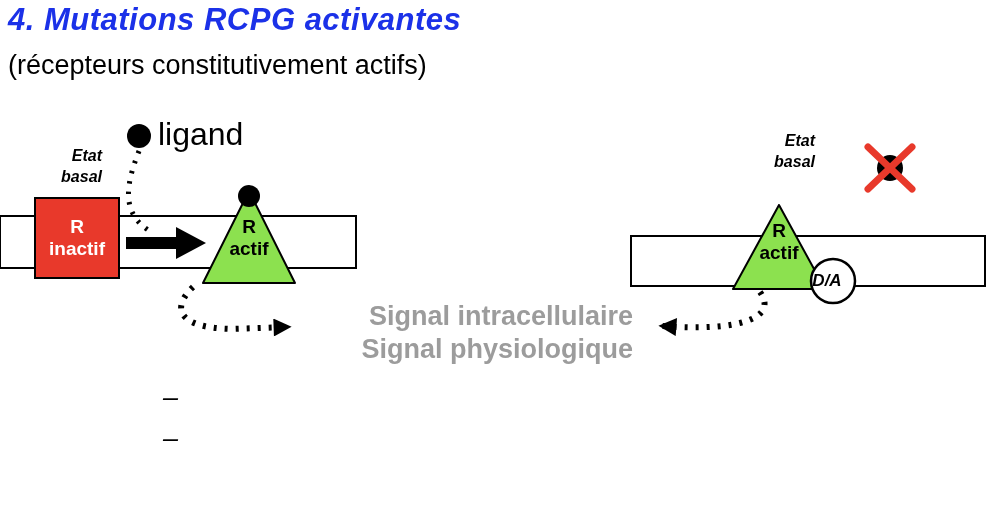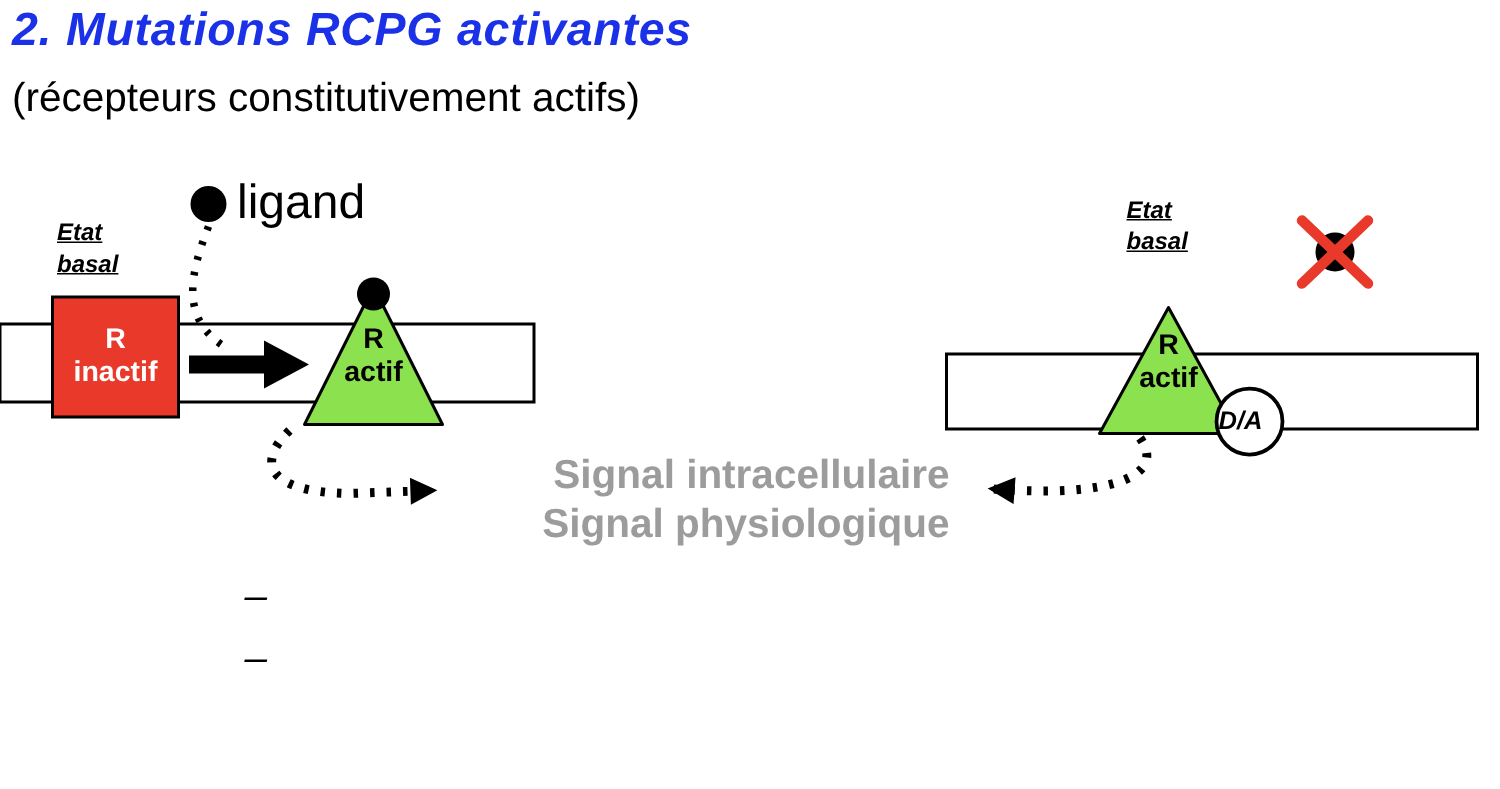--- a/index.html
+++ b/index.html
@@ -7,22 +7,22 @@
   body { font-family:"Liberation Sans", sans-serif; color:#000; }
   .slide { position:relative; width:1000px; height:526px; background:#fff; overflow:hidden; }
   .abs { position:absolute; }
 
   .title { left:8px; top:2px; font-size:31px; font-weight:bold; font-style:italic;
            color:var(--title_blue); letter-spacing:.5px; }
   .subtitle { left:8px; top:50px; font-size:27px; }
 
   .ligand-label { left:158px; top:116px; font-size:32px; }
 
-  .etat { font-size:16px; font-style:italic; font-weight:bold; text-align:left;
-          line-height:1.3; white-space:pre-line;text-decoration:underline; }
+  .etat { font-size:16px; font-style:italic; font-weight:bold; text-align:right;
+          line-height:1.3; white-space:pre-line; }
   .etat-left  { left:38px;  top:146px; width:64px; }
   .etat-right { left:751px; top:131px; width:64px; }
 
   .rlabel { font-weight:bold; font-size:19px; text-align:center; line-height:1.15; }
   .rlabel span { white-space:pre-line; }
   .r-inactif { left:35px; top:198px; width:84px; height:80px; display:flex;
                align-items:center; justify-content:center; color:#fff; }
   .r-actif-left  { left:209px; top:216px; width:80px; }
   .r-actif-right { left:739px; top:220px; width:80px; }
 
@@ -81,21 +81,21 @@
 
     <path class="dot" d="M760,292 C778,317 742,332 662,326" marker-end="url(#ah-right)"></path>
 
     <g>
       <circle class="blackdot" cx="890" cy="168" r="13"></circle>
       <line class="cross" x1="868" y1="147" x2="912" y2="189"></line>
       <line class="cross" x1="912" y1="147" x2="868" y2="189"></line>
     </g>
   </svg>
 
-  <div class="abs title">2. Mutations RCPG activantes</div>
+  <div class="abs title">4. Mutations RCPG activantes</div>
   <div class="abs subtitle">(récepteurs constitutivement actifs)</div>
 
   <div class="abs ligand-label">ligand</div>
 
   <div class="abs etat etat-left">Etat
 basal</div>
   <div class="abs etat etat-right">Etat
 basal</div>
 
   <div class="abs rlabel r-inactif">

